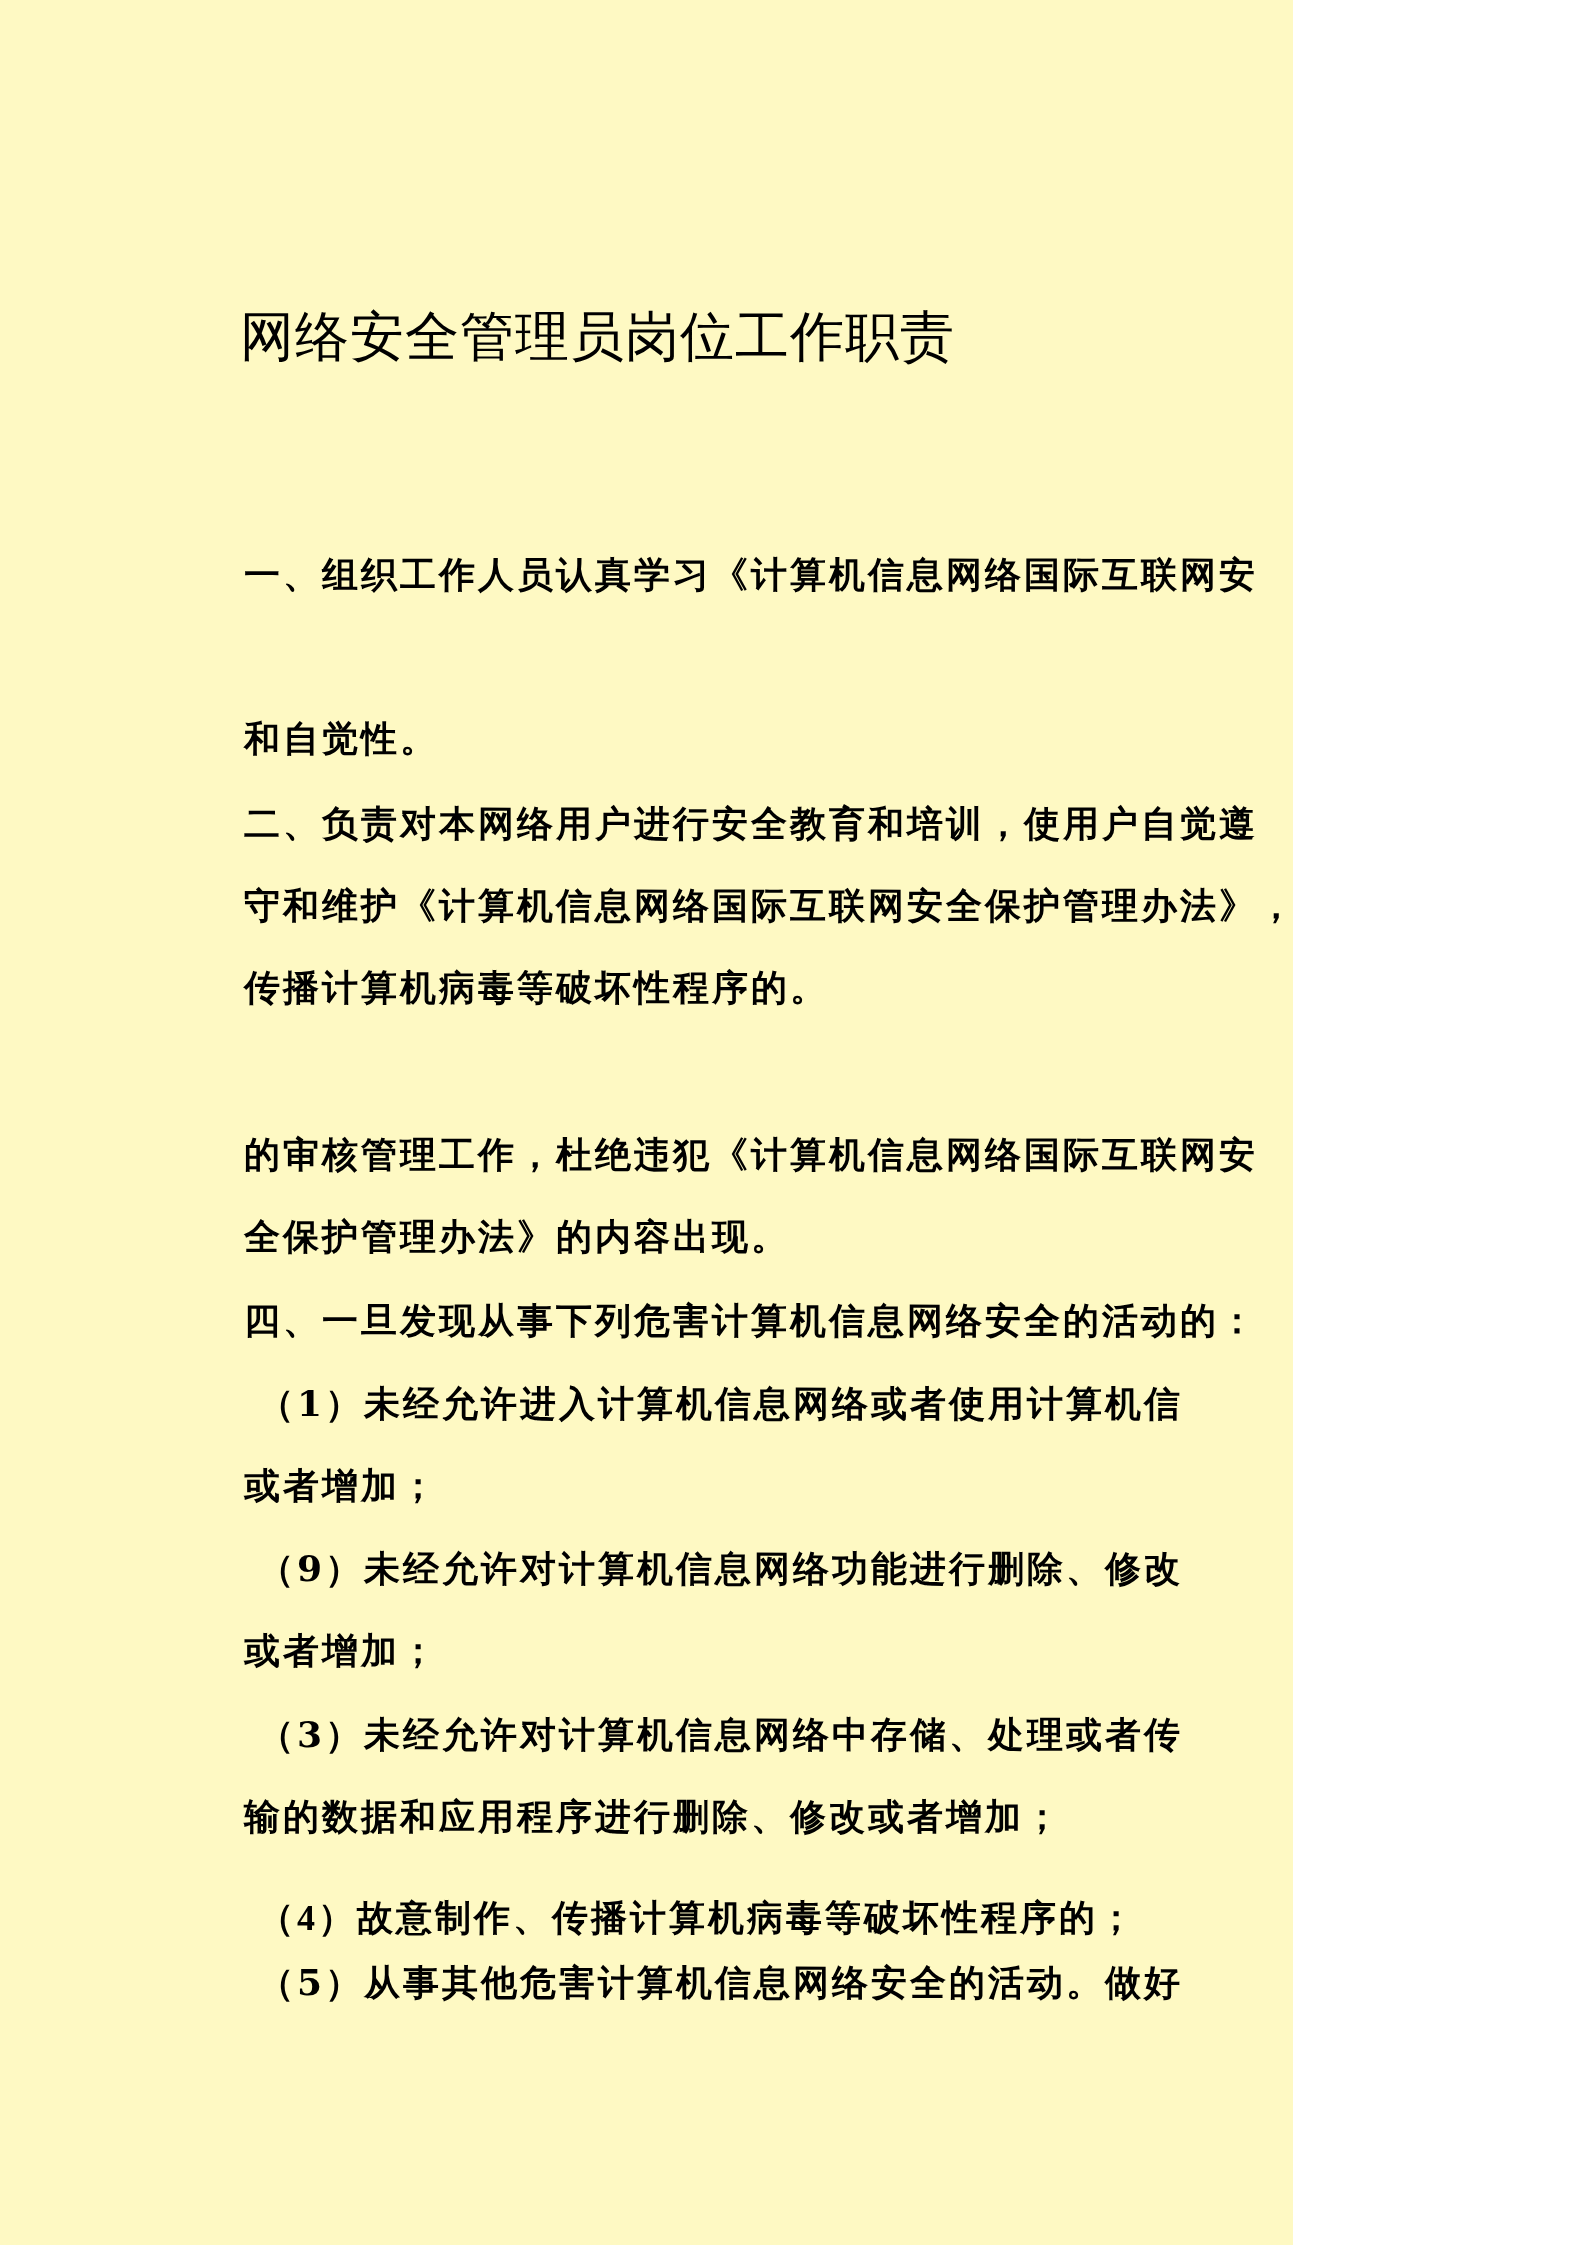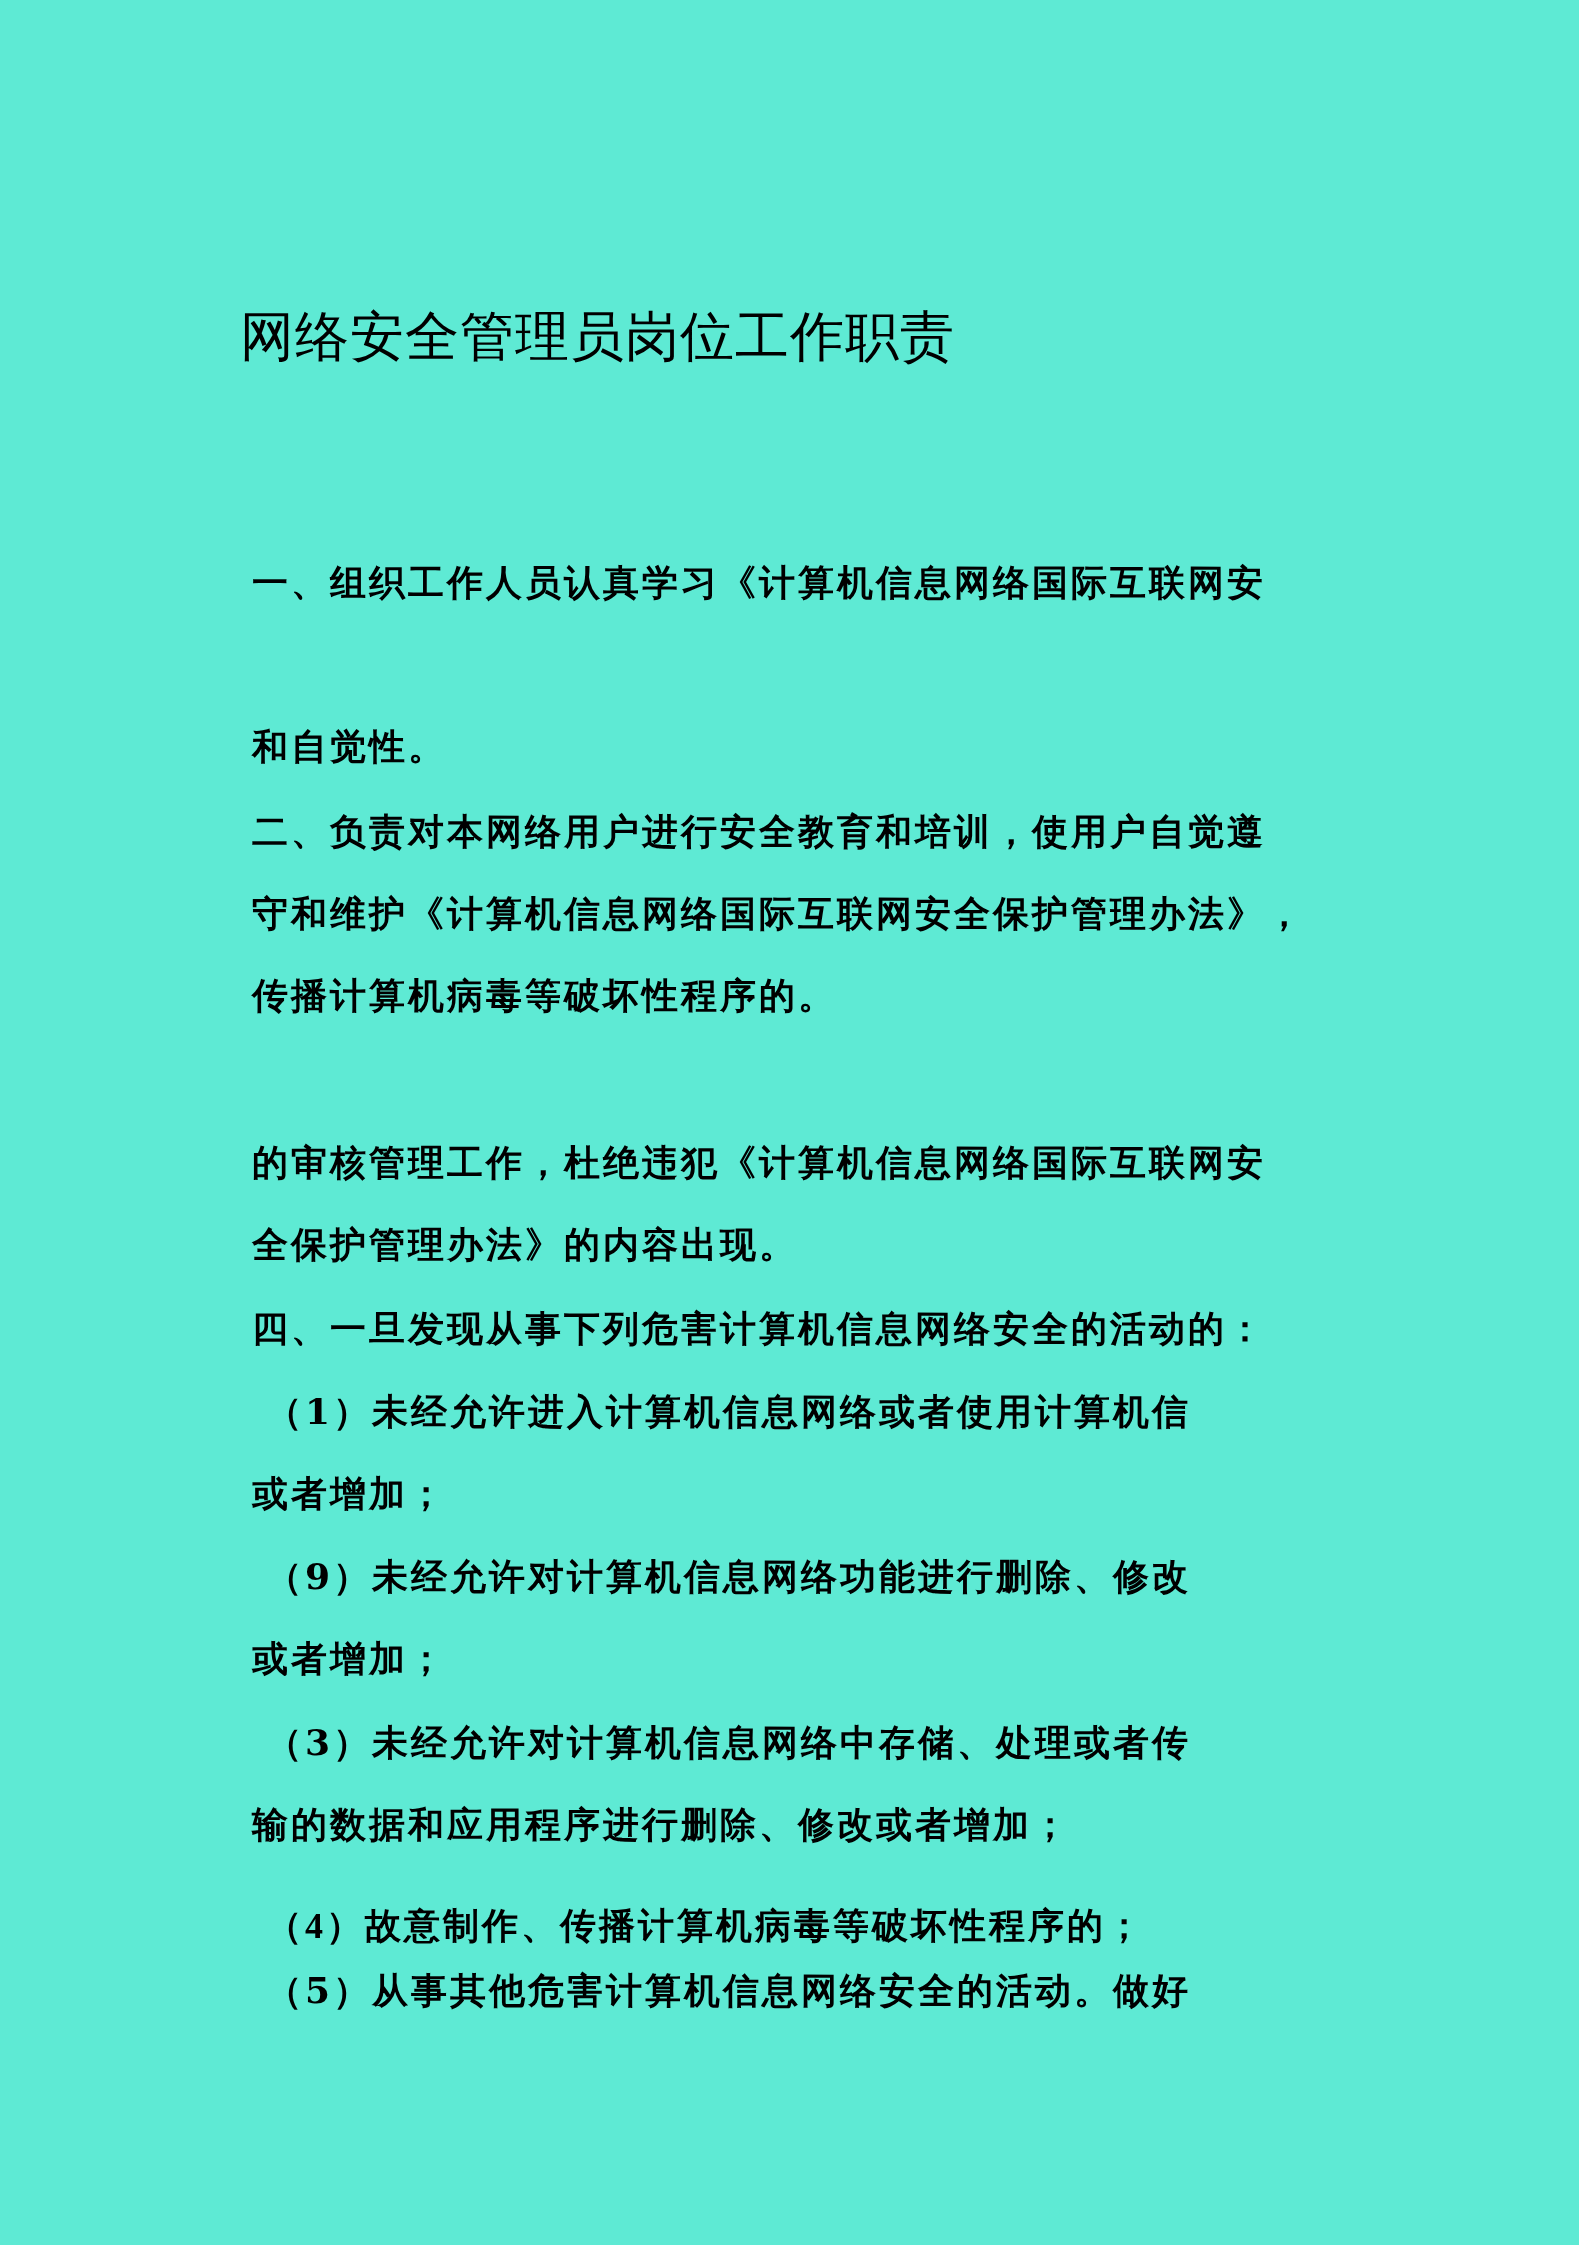--- a/index.html
+++ b/index.html
@@ -11,22 +11,22 @@
       width: 1587px;
       height: 2245px;
       position: relative;
       overflow: hidden;
       font-family: "DejaVu Serif", "Liberation Serif", serif;
       color: #000000;
     }
     .page {
       position: absolute;
       left: 0; top: 0;
-      width: 1579px; height: 2245px;
-      background: #5eead4;
+      width: 1293px; height: 2245px;
+      background: #fef9c3;
     }
     .doc-title {
       position: absolute;
       left: 240px;
       top: 302px;
       font-family: "DejaVu Sans", "Liberation Sans", sans-serif;
       font-size: 54px;
       font-weight: normal;
       line-height: 70px;
       letter-spacing: 1px;
@@ -34,21 +34,21 @@
       margin: 0;
     }
     .line {
       position: absolute;
       left: 240px;
       font-size: 36px;
       font-weight: bold;
       line-height: 48px;
       letter-spacing: 3px;
       white-space: nowrap;
-      margin: 12px;
+      margin: 4px;
     }
     .line.indent { left: 254px; }
   </style>
 </head>
 <body>
 
 <div class="page">
 
   <h1 class="doc-title">网络安全管理员岗位工作职责</h1>
 

